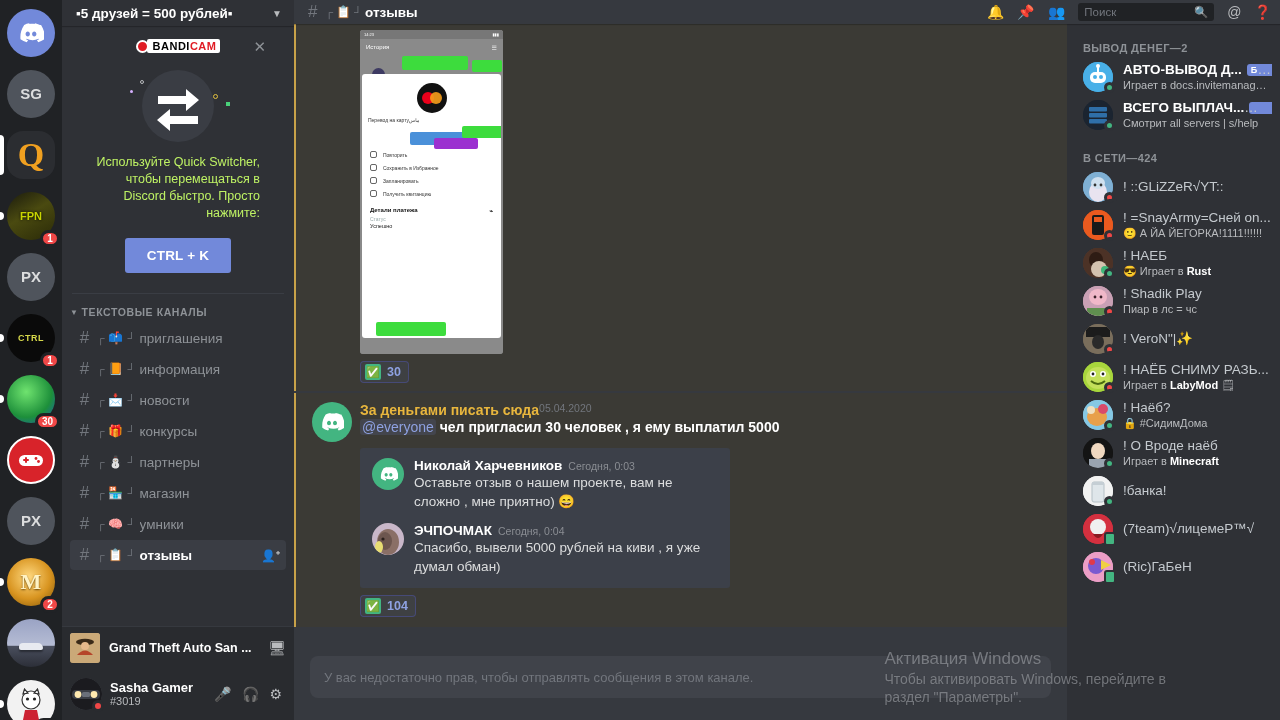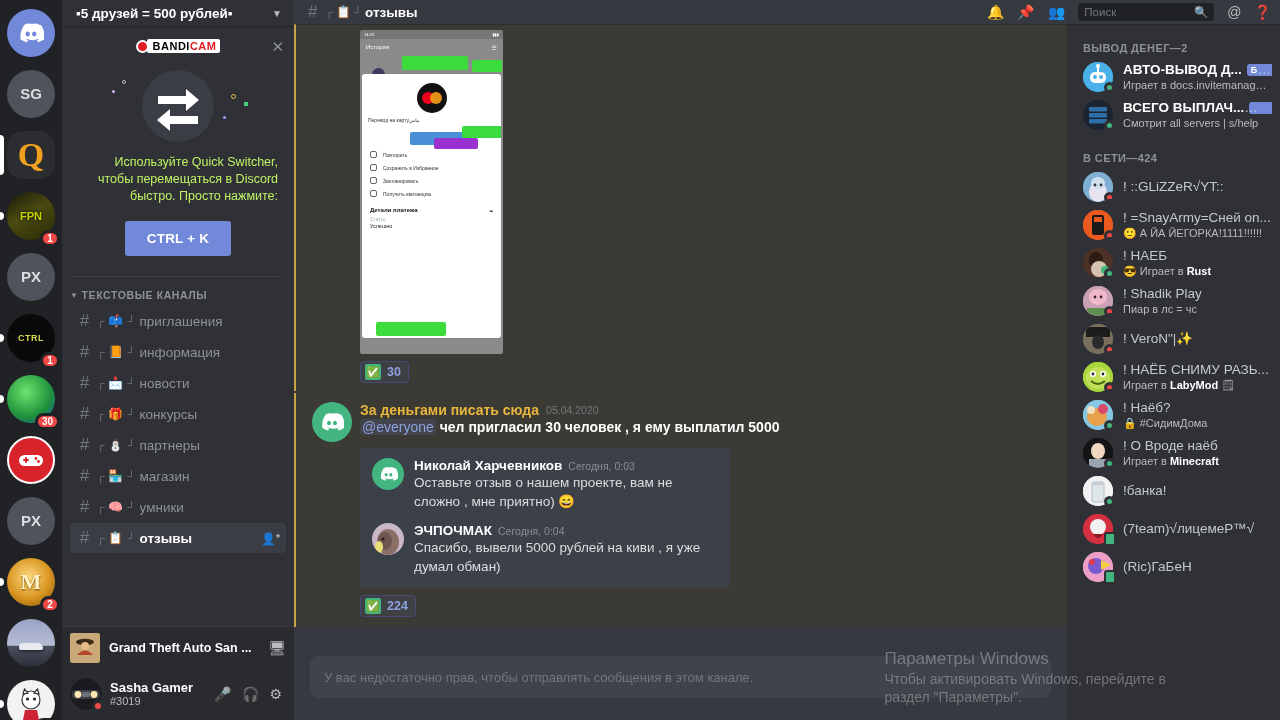--- a/index.html
+++ b/index.html
@@ -44,21 +44,21 @@
   .chansb { width:232px; flex:0 0 232px; background:#2f3136; height:720px; display:flex; flex-direction:column; position:relative; }
   .guild-header {
     height:26px; display:flex; align-items:center; justify-content:space-between;
     padding:0 12px 0 14px; background:#2f3136;
     box-shadow:0 1px 0 rgba(4,4,5,.2),0 1.5px 0 rgba(6,6,7,.05);
     flex:0 0 26px;
   }
   .guild-name { font-size:13.5px; font-weight:bold; color:#fff; white-space:nowrap; overflow:hidden; text-overflow:ellipsis; }
   .chev { color:#b9bbbe; font-size:10px; }
 
-  .qs-popup { padding:10px 14px 14px; position:relative; }
+  .qs-popup { padding:10px 32px 14px; position:relative; }
   .bandicam {
     display:flex; align-items:center; justify-content:center; gap:0;
     position:relative; height:20px; margin-bottom:2px;
   }
   .bc-logo { display:flex; align-items:center; }
   .bc-dot { width:13px; height:13px; border-radius:50%; background:#e01b24; border:2px solid #fff; margin-right:-2px; z-index:2;}
   .bc-text {
     background:#fff; color:#000; font-weight:bold; font-size:11px;
     letter-spacing:.5px; padding:1px 4px 1px 6px; border-radius:2px;
     font-family:"Liberation Sans", sans-serif;
@@ -161,21 +161,21 @@
     background:#42465180; border:1px solid #5865f24d; border-radius:4px;
     padding:2px 7px 2px 4px; margin-top:7px;
   }
   .reaction .rcheck {
     width:16px; height:16px; background:#43b581; border-radius:2px;
     display:flex; align-items:center; justify-content:center;
     color:#fff; font-size:11px; font-weight:bold;
   }
   .reaction .rcount { color:#8ea1e1; font-size:12.5px; font-weight:600; }
 
-  .mhead { display:flex; align-items:center; gap:7px; }
+  .mhead { display:flex; align-items:flex-start; }
   .mavatar { width:40px; height:40px; border-radius:50%; flex:0 0 40px; overflow:hidden; position:relative; }
   .mauthor { font-size:14px; font-weight:bold; }
   .mtime { font-size:10.5px; color:#72767d; }
   .mbody { font-size:14px; color:#dcddde; line-height:19px; }
   .mention-tag { color:#8ea1e1; background:#7289da26; border-radius:3px; padding:0 2px; }
 
   .quote {
     background:#3c4049; border-radius:3px; margin:6px 0 0 48px;
     padding:10px 12px 12px; width:370px;
   }
@@ -610,21 +610,21 @@
                 <div>
                   <span class="qname">ЭЧПОЧМАК</span><span class="qtime">Сегодня, 0:04</span>
                 </div>
                 <div class="qtext">Спасибо, вывели 5000 рублей на киви , я уже думал обман)</div>
               </div>
             </div>
           </div>
 
           <div class="reaction">
             <span class="rcheck">✅</span>
-            <span class="rcount">224</span>
+            <span class="rcount">104</span>
           </div>
         </div>
 
         <div class="composer" style="position:absolute;left:0;right:0;bottom:0">
           <div class="composer-box">
             <span>У вас недостаточно прав, чтобы отправлять сообщения в этом канале.</span>
           </div>
         </div>
       </div>
 
@@ -845,18 +845,18 @@
           <div class="minfo">
             <div class="mname">(Ric)ГаБеН</div>
           </div>
         </div>
 
       </div>
     </div>
   </div>
 
   <div class="watermark">
-    <div class="wm1">Параметры Windows</div>
+    <div class="wm1">Активация Windows</div>
     <div class="wm2">Чтобы активировать Windows, перейдите в</div>
     <div class="wm2">раздел "Параметры".</div>
   </div>
 
 </div>
 
 </body></html>

